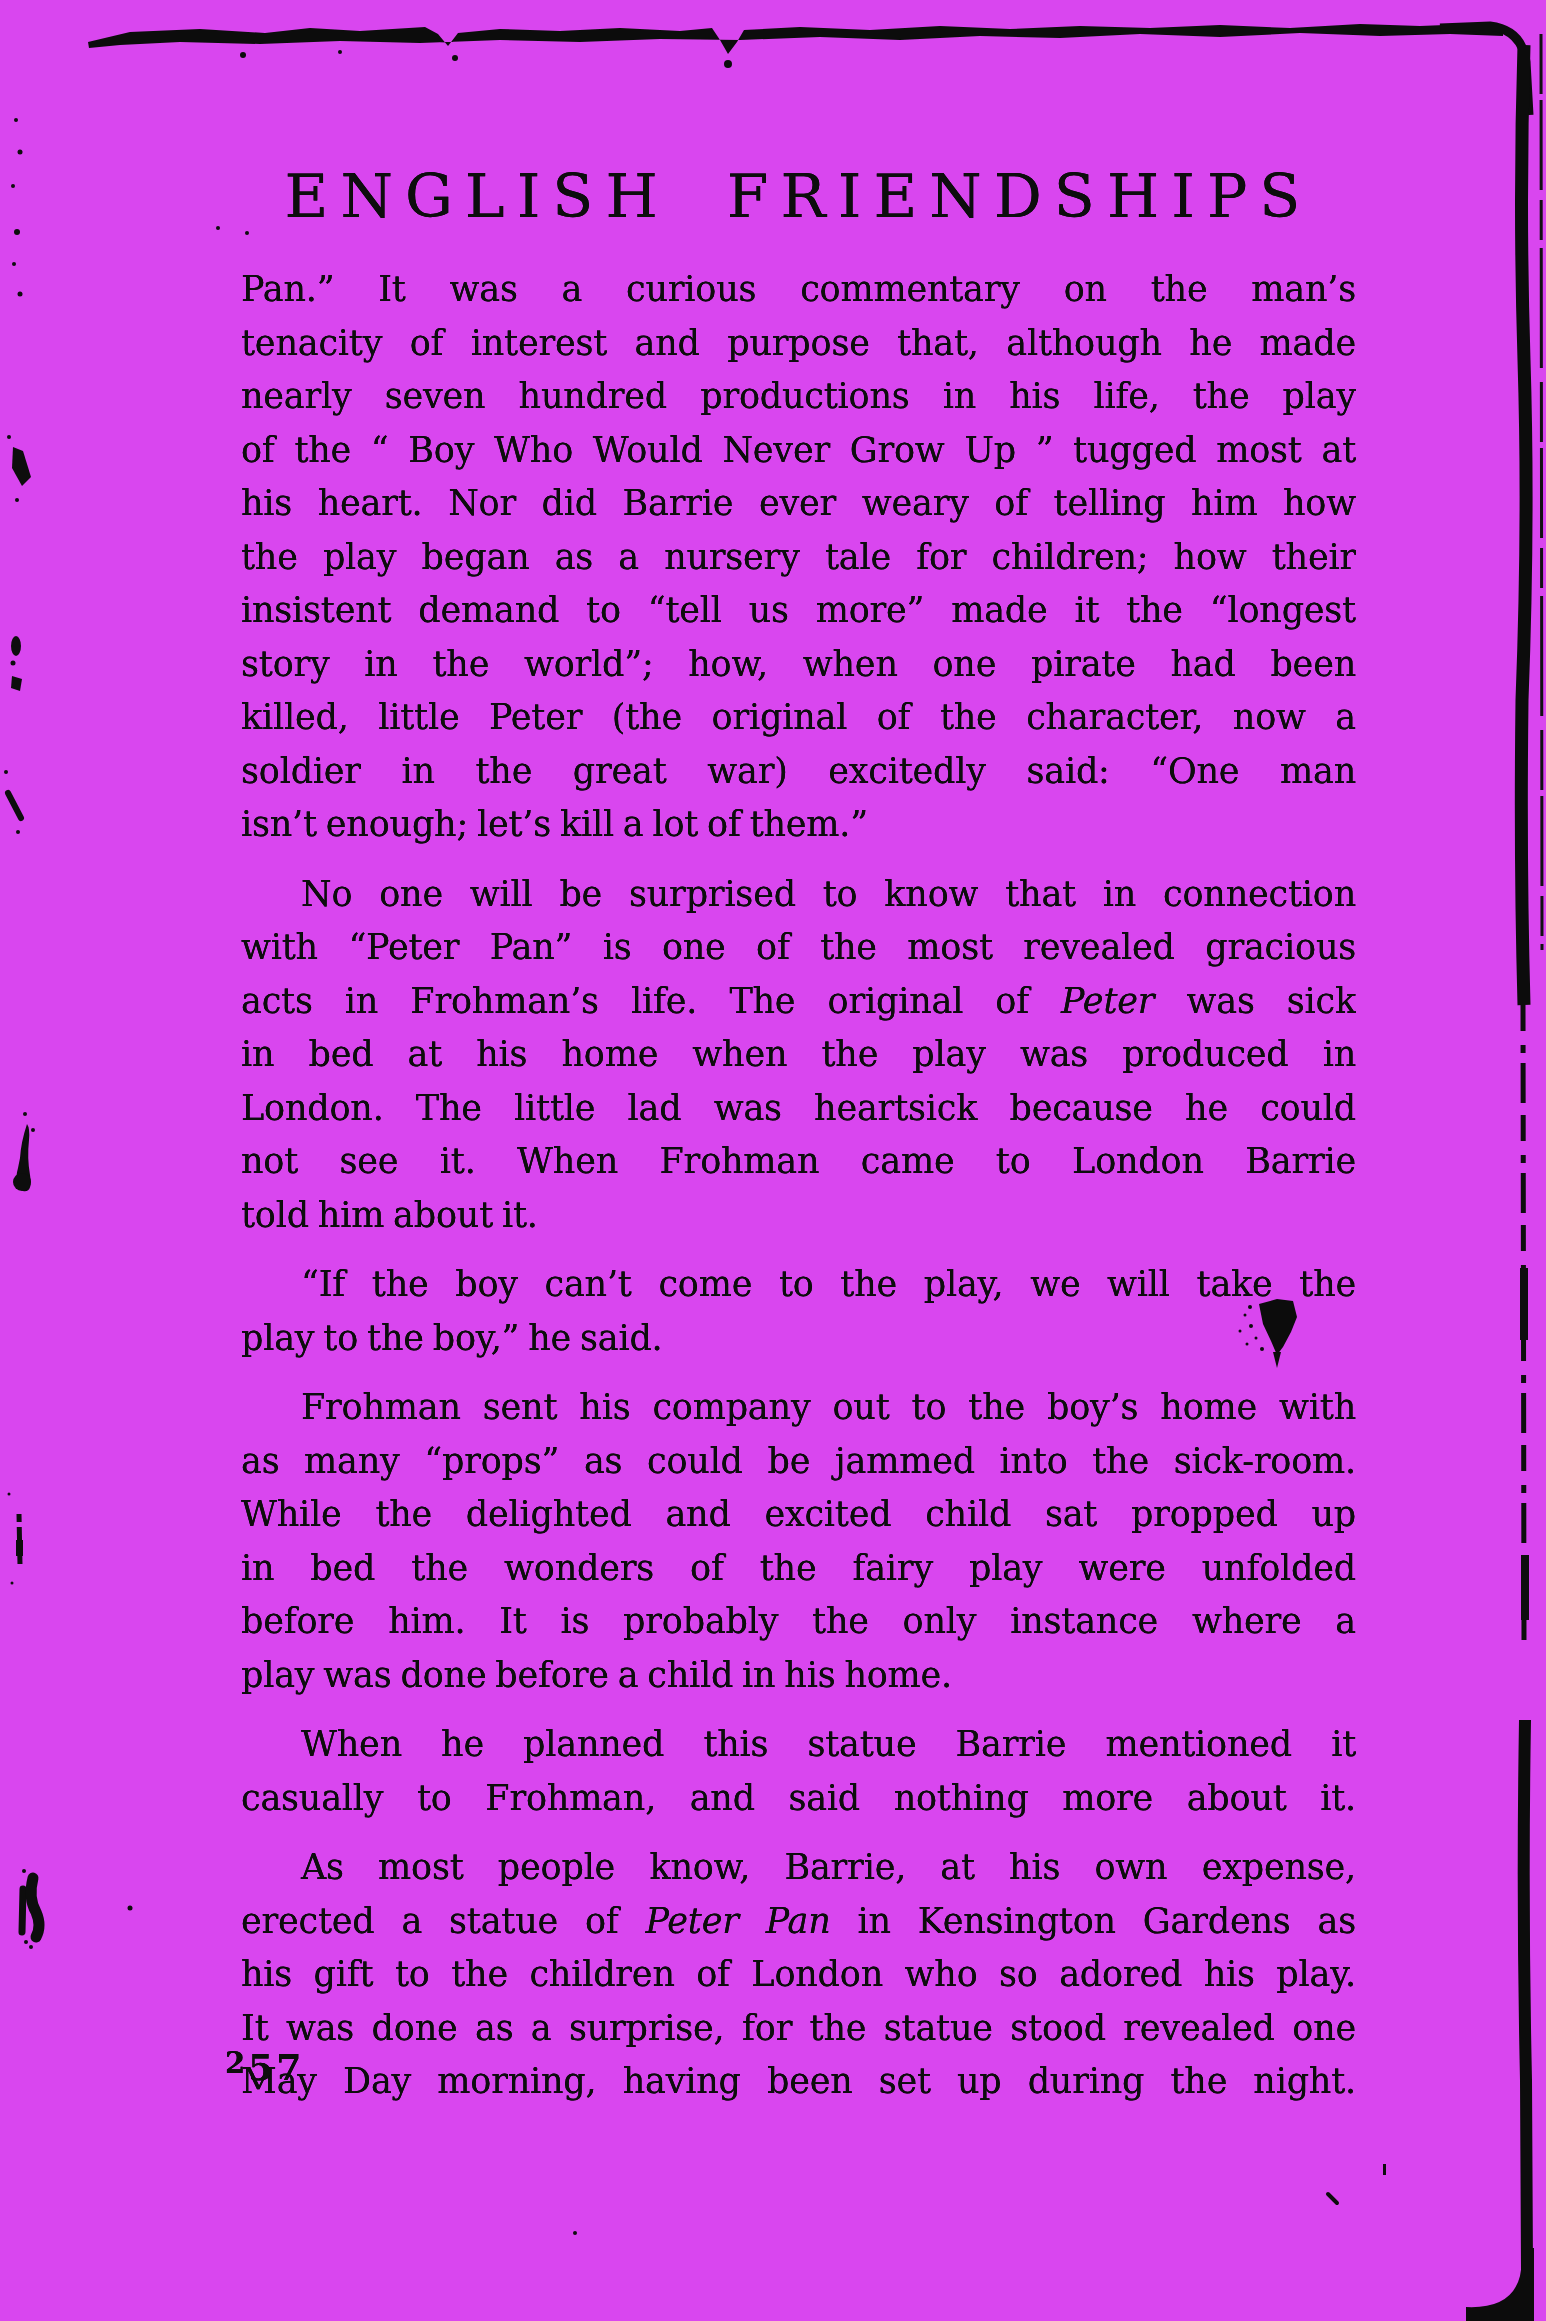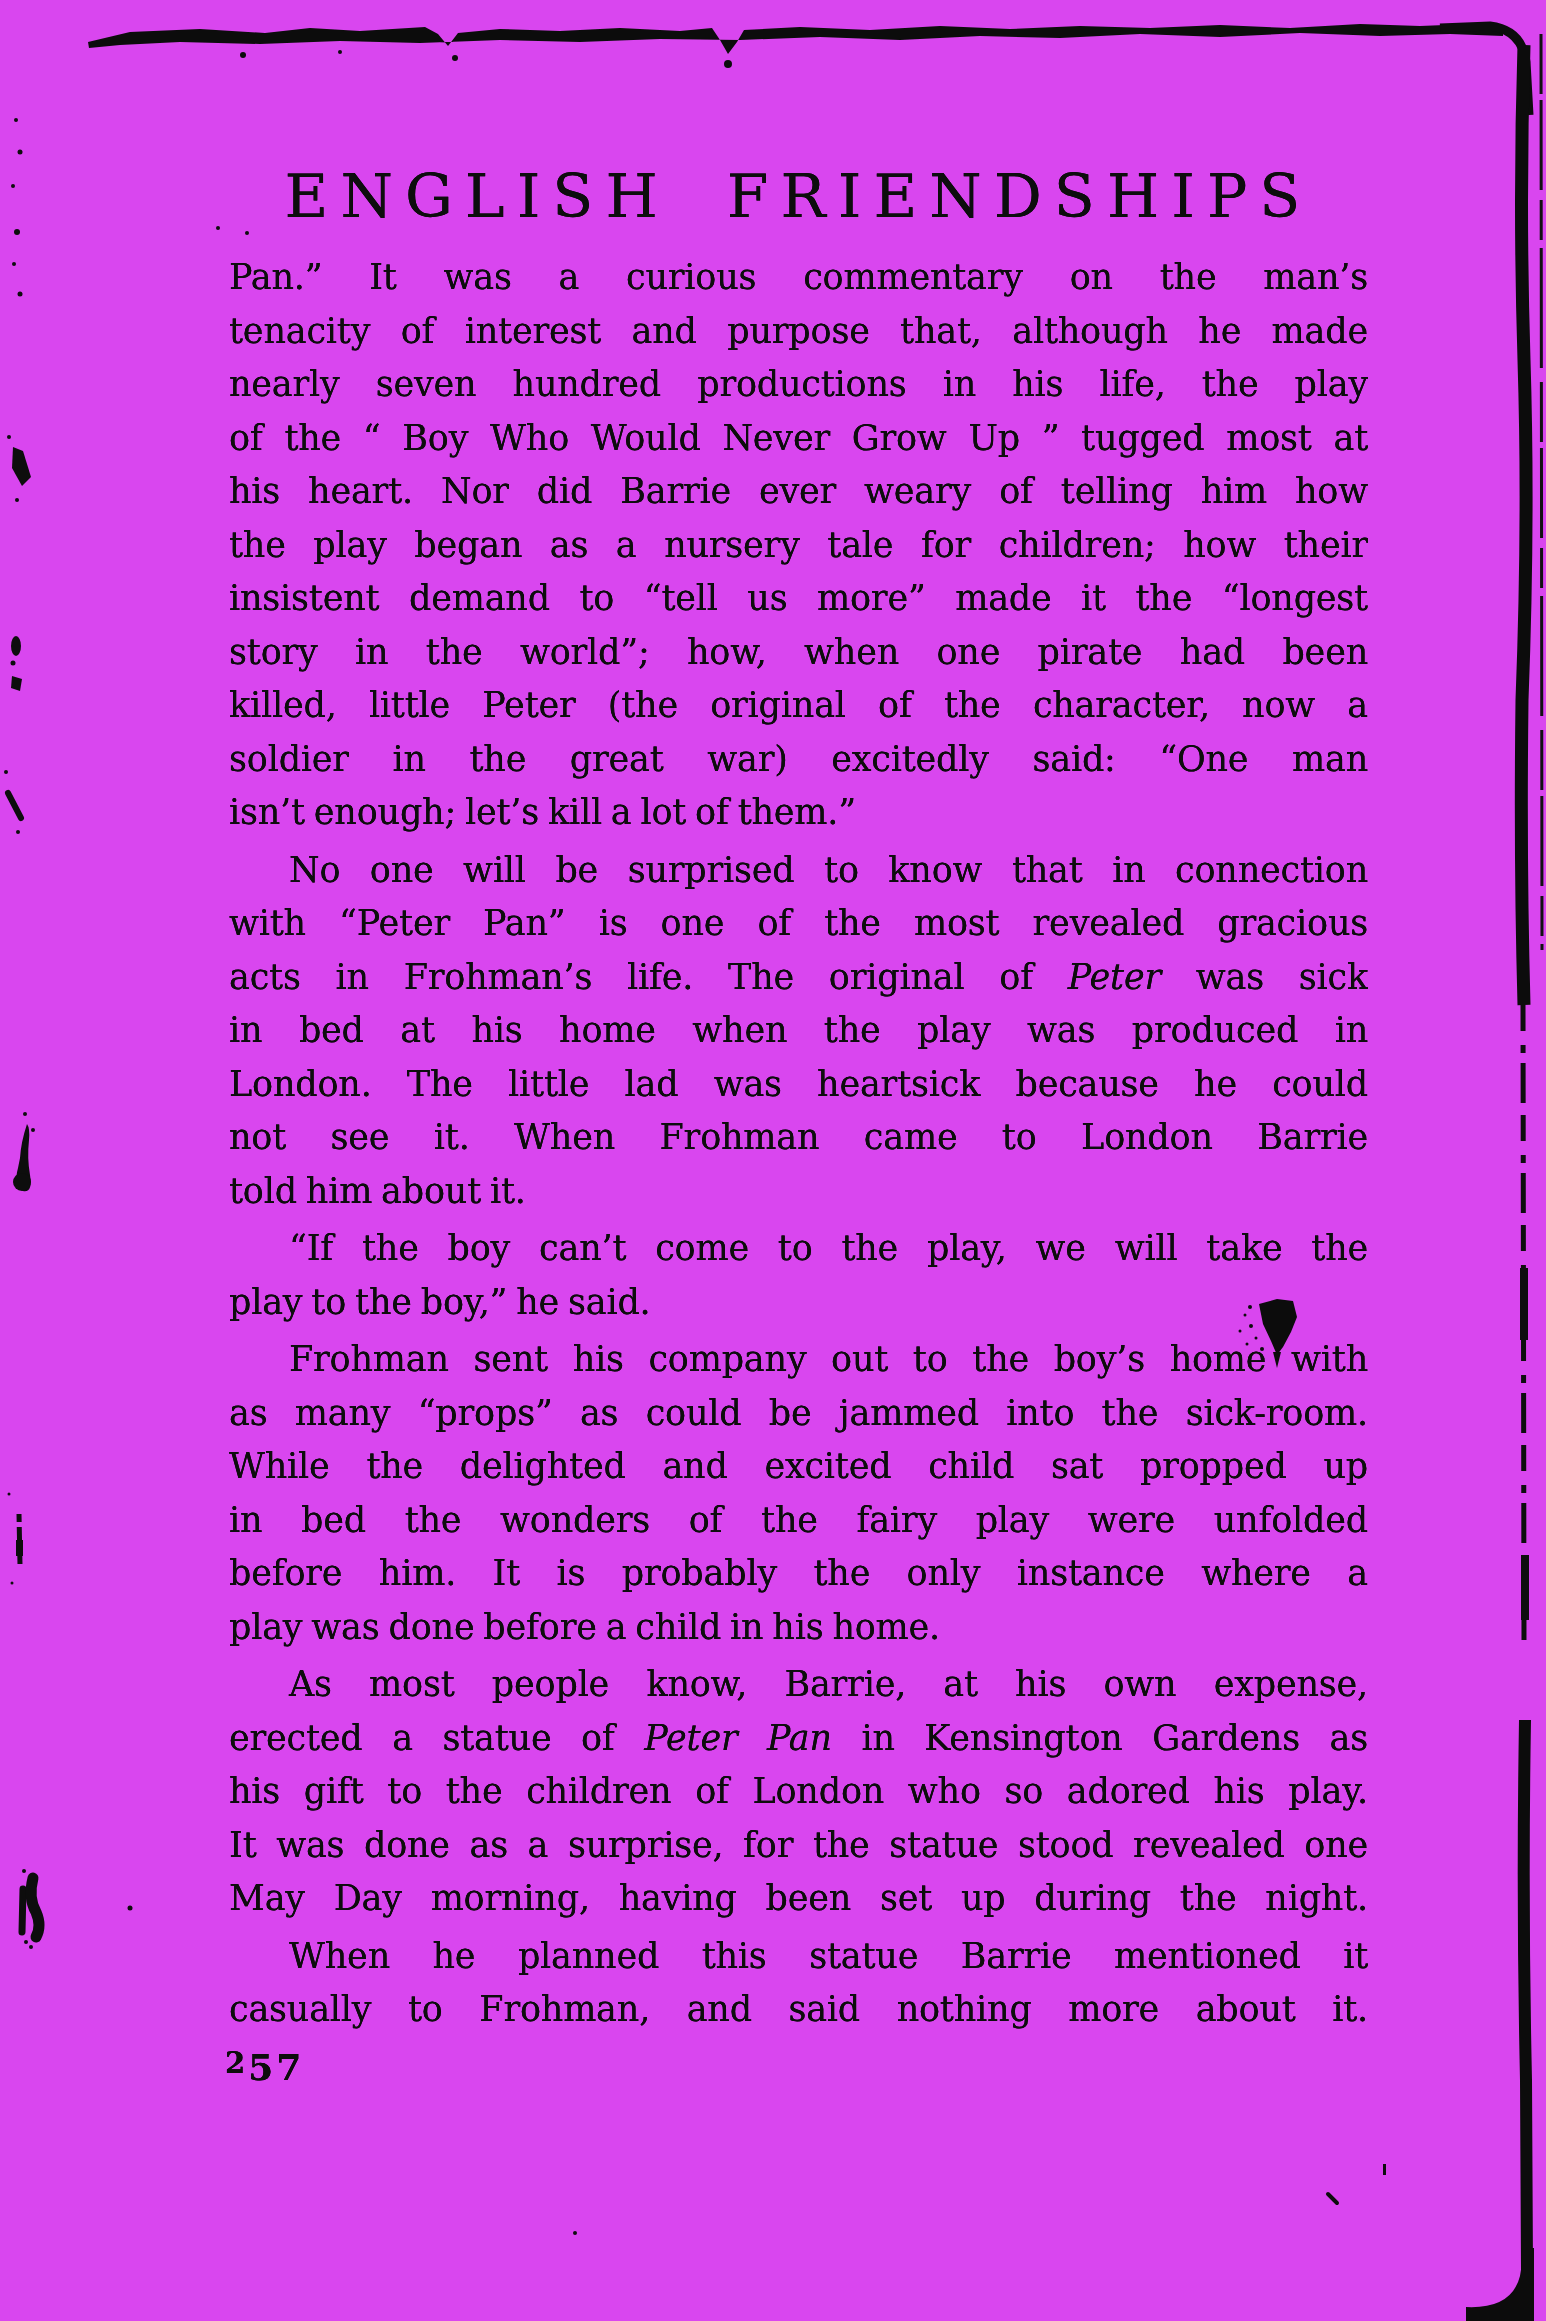--- a/index.html
+++ b/index.html
@@ -35,21 +35,21 @@
     text-shadow: 0 0 0.6px #000;
   }
   .body-text {
     position: absolute;
     left: 225px;
     top: 247px;
     width: 1147px;
     font-size: 35px;
     text-shadow: 0 0 0.6px #000;
   }
-  .para { margin: 4px; padding: 0; }
+  .para { margin: 16px; padding: 0; }
   .line {
     height: 53.5px;
     line-height: 53.5px;
     overflow: hidden;
     text-align: justify;
     text-align-last: justify;
     letter-spacing: -0.2px;
     word-spacing: -2px;
   }
   .line::after { content: ""; display: inline-block; width: 100%; height: 0; }
@@ -176,27 +176,27 @@
       </div>
       <div class="para">
         <div class="line indent"><span>Frohman sent his company out to the boy’s home with</span></div>
         <div class="line"><span>as many “props” as could be jammed into the sick-room.</span></div>
         <div class="line"><span>While the delighted and excited child sat propped up</span></div>
         <div class="line"><span>in bed the wonders of the fairy play were unfolded</span></div>
         <div class="line"><span>before him. It is probably the only instance where a</span></div>
         <div class="line last"><span>play was done before a child in his home.</span></div>
       </div>
       <div class="para">
+        <div class="line indent"><span>When he planned this statue Barrie mentioned it</span></div>
+        <div class="line"><span>casually to Frohman, and said nothing more about it.</span></div>
+      </div>
+      <div class="para">
         <div class="line indent"><span>As most people know, Barrie, at his own expense,</span></div>
         <div class="line"><span>erected a statue of </span><span class="ital">Peter Pan</span><span> in Kensington Gardens as</span></div>
         <div class="line"><span>his gift to the children of London who so adored his play.</span></div>
         <div class="line"><span>It was done as a surprise, for the statue stood revealed one</span></div>
         <div class="line"><span>May Day morning, having been set up during the night.</span></div>
       </div>
-      <div class="para">
-        <div class="line indent"><span>When he planned this statue Barrie mentioned it</span></div>
-        <div class="line"><span>casually to Frohman, and said nothing more about it.</span></div>
-      </div>
     </div>
 
   <div class="page-number"><span class="sup">2</span><span>57</span></div>
 
 </div>
 
 </body></html>

